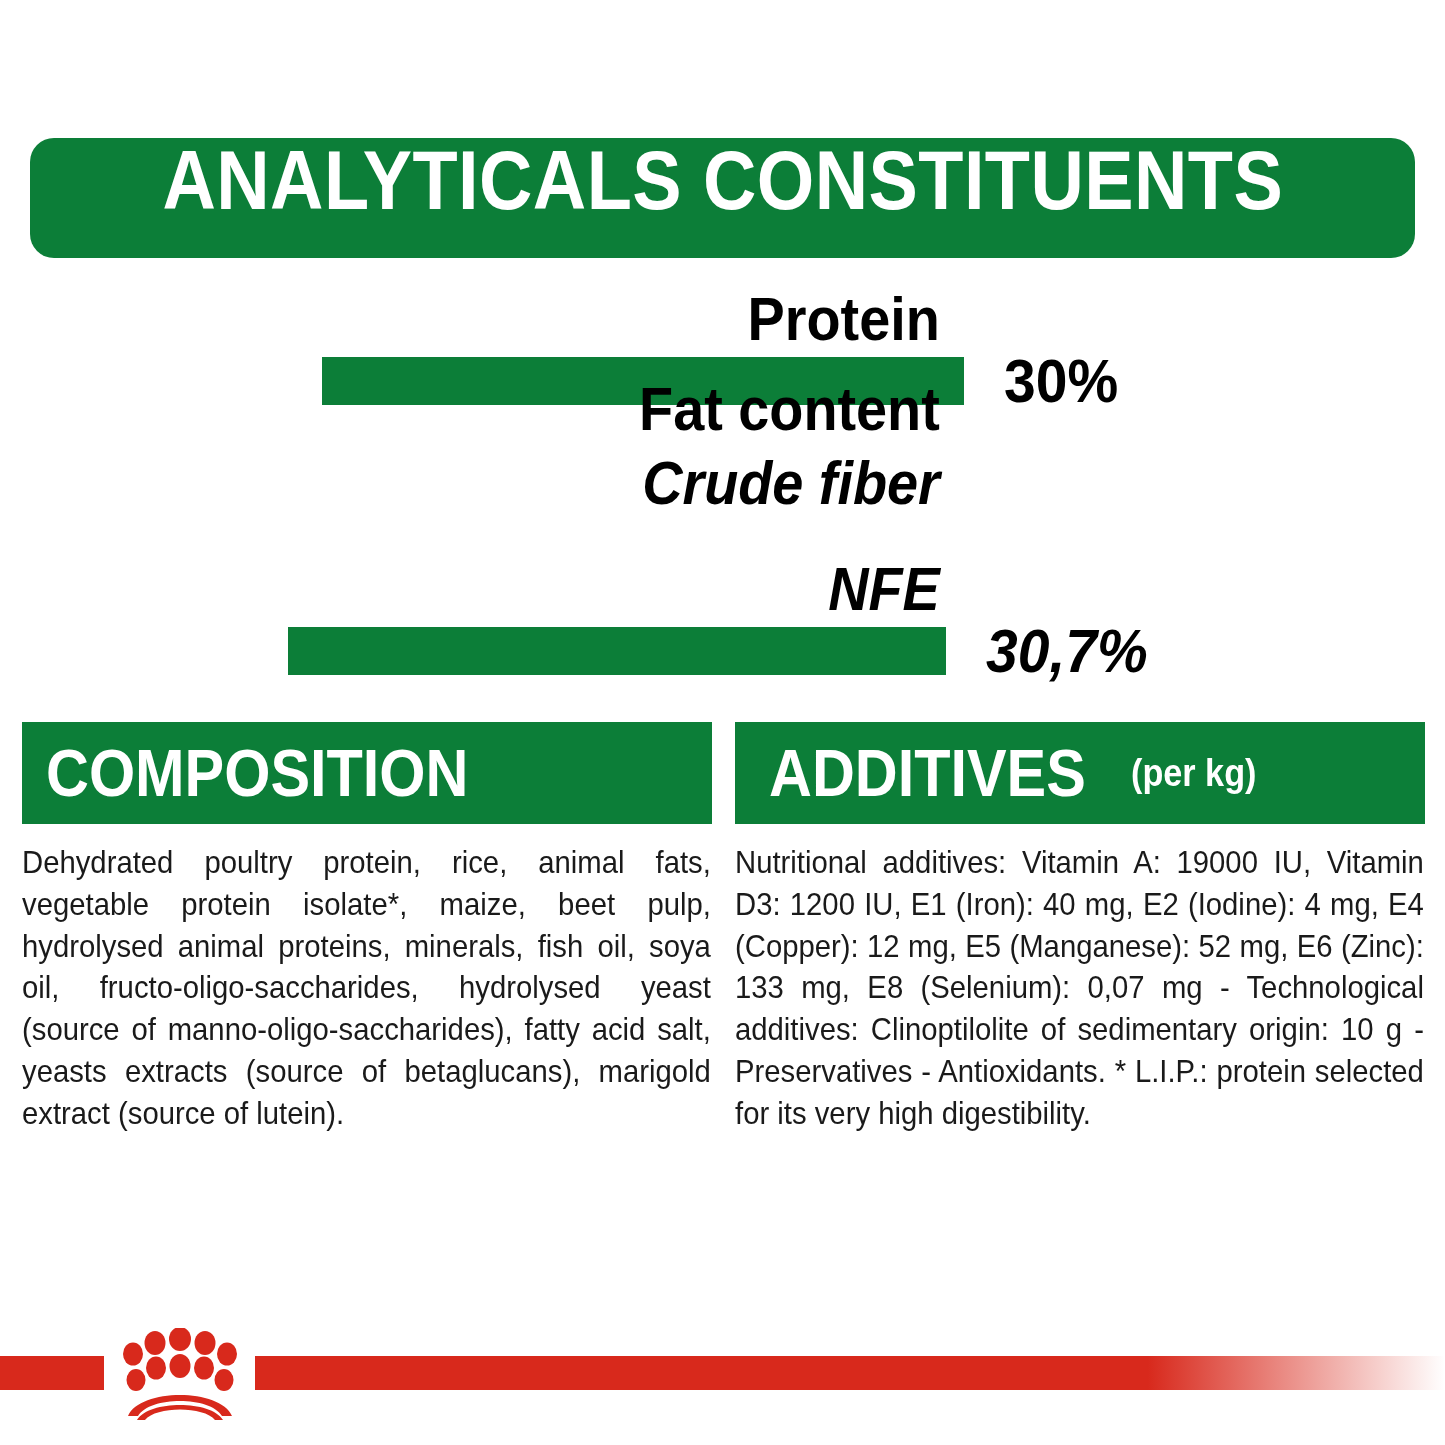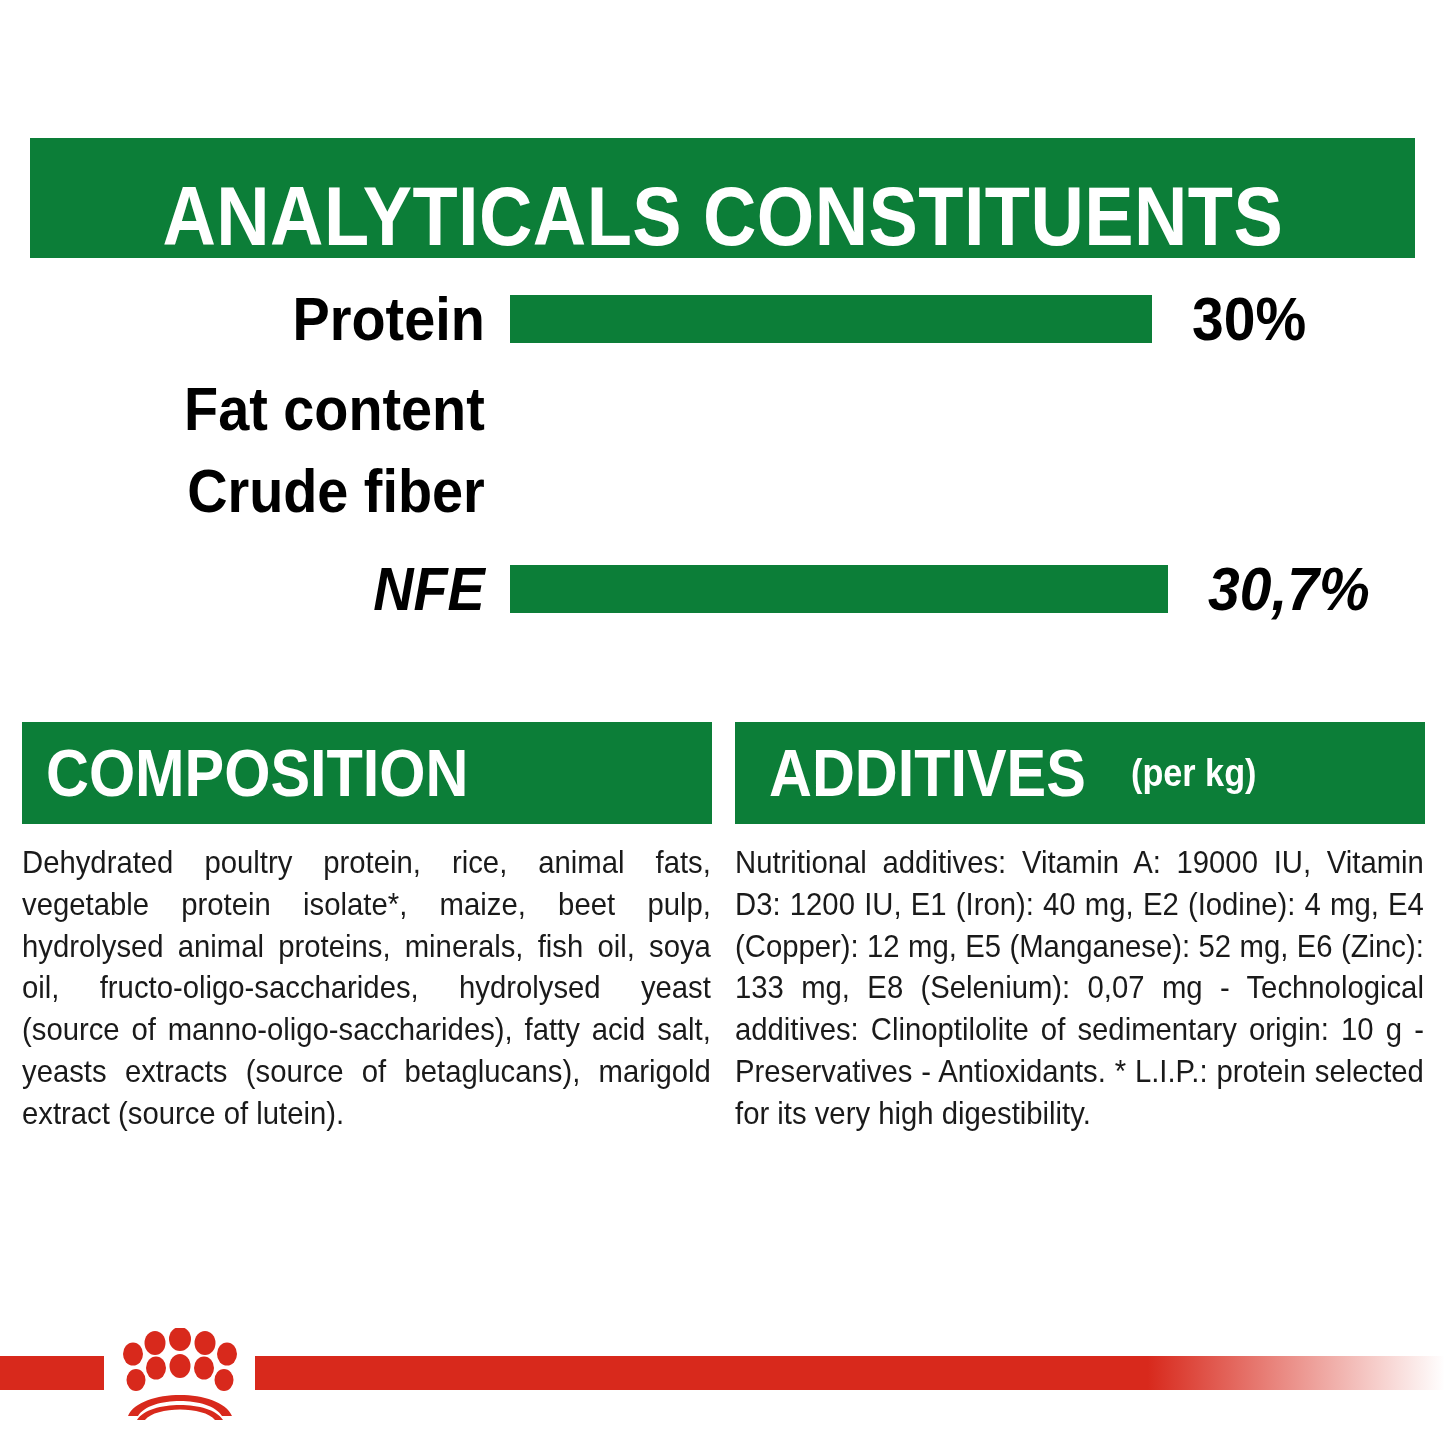--- a/index.html
+++ b/index.html
@@ -18,22 +18,23 @@
 
   
   .banner {
     position: absolute;
     left: 30px;
     top: 138px;
     width: 1385px;
     height: 120px;
     background: #0c7e38;
     display: flex;
-    align-items: flex-end;
+    align-items: flex-start;
     justify-content: center;
+    border-radius: 24px;
   }
   .banner-title {
     color: #ffffff;
     font-family: "Liberation Sans Narrow", "Liberation Sans", sans-serif;
     font-weight: bold;
     font-size: 84px;
     line-height: 1;
     letter-spacing: 0.5px;
     transform: scaleX(0.88);
     transform-origin: center;
@@ -48,20 +49,21 @@
     width: 1390px;
     height: 360px;
   }
   .bar-row {
     position: absolute;
     left: 0;
     width: 100%;
     height: 62px;
     display: flex;
     align-items: center;
+    flex-direction: column;
   }
   .bar-label {
     width: 480px;
     text-align: right;
     padding-right: 28px;
     box-sizing: border-box;
     color: #000000;
     font-family: "Liberation Sans Narrow", "Liberation Sans", sans-serif;
     font-weight: bold;
     font-size: 62px;
@@ -188,21 +190,21 @@
       <div class="bar-wrap">
         <div class="bar-fill" style="width:642px;"></div>
         <div class="bar-value">30%</div>
       </div>
     </div>
 
     <div class="bar-row" style="top:90px;">
       <div class="bar-label">Fat content</div>
     </div>
 
-    <div class="bar-row" style="top:172px;">
+    <div class="bar-row" style="top:164px;font-style:italic;">
       <div class="bar-label">Crude fiber</div>
     </div>
 
     <div class="bar-row" style="top:270px;font-style:italic;">
       <div class="bar-label">NFE</div>
       <div class="bar-wrap">
         <div class="bar-fill" style="width:658px;"></div>
         <div class="bar-value">30,7%</div>
       </div>
     </div>

